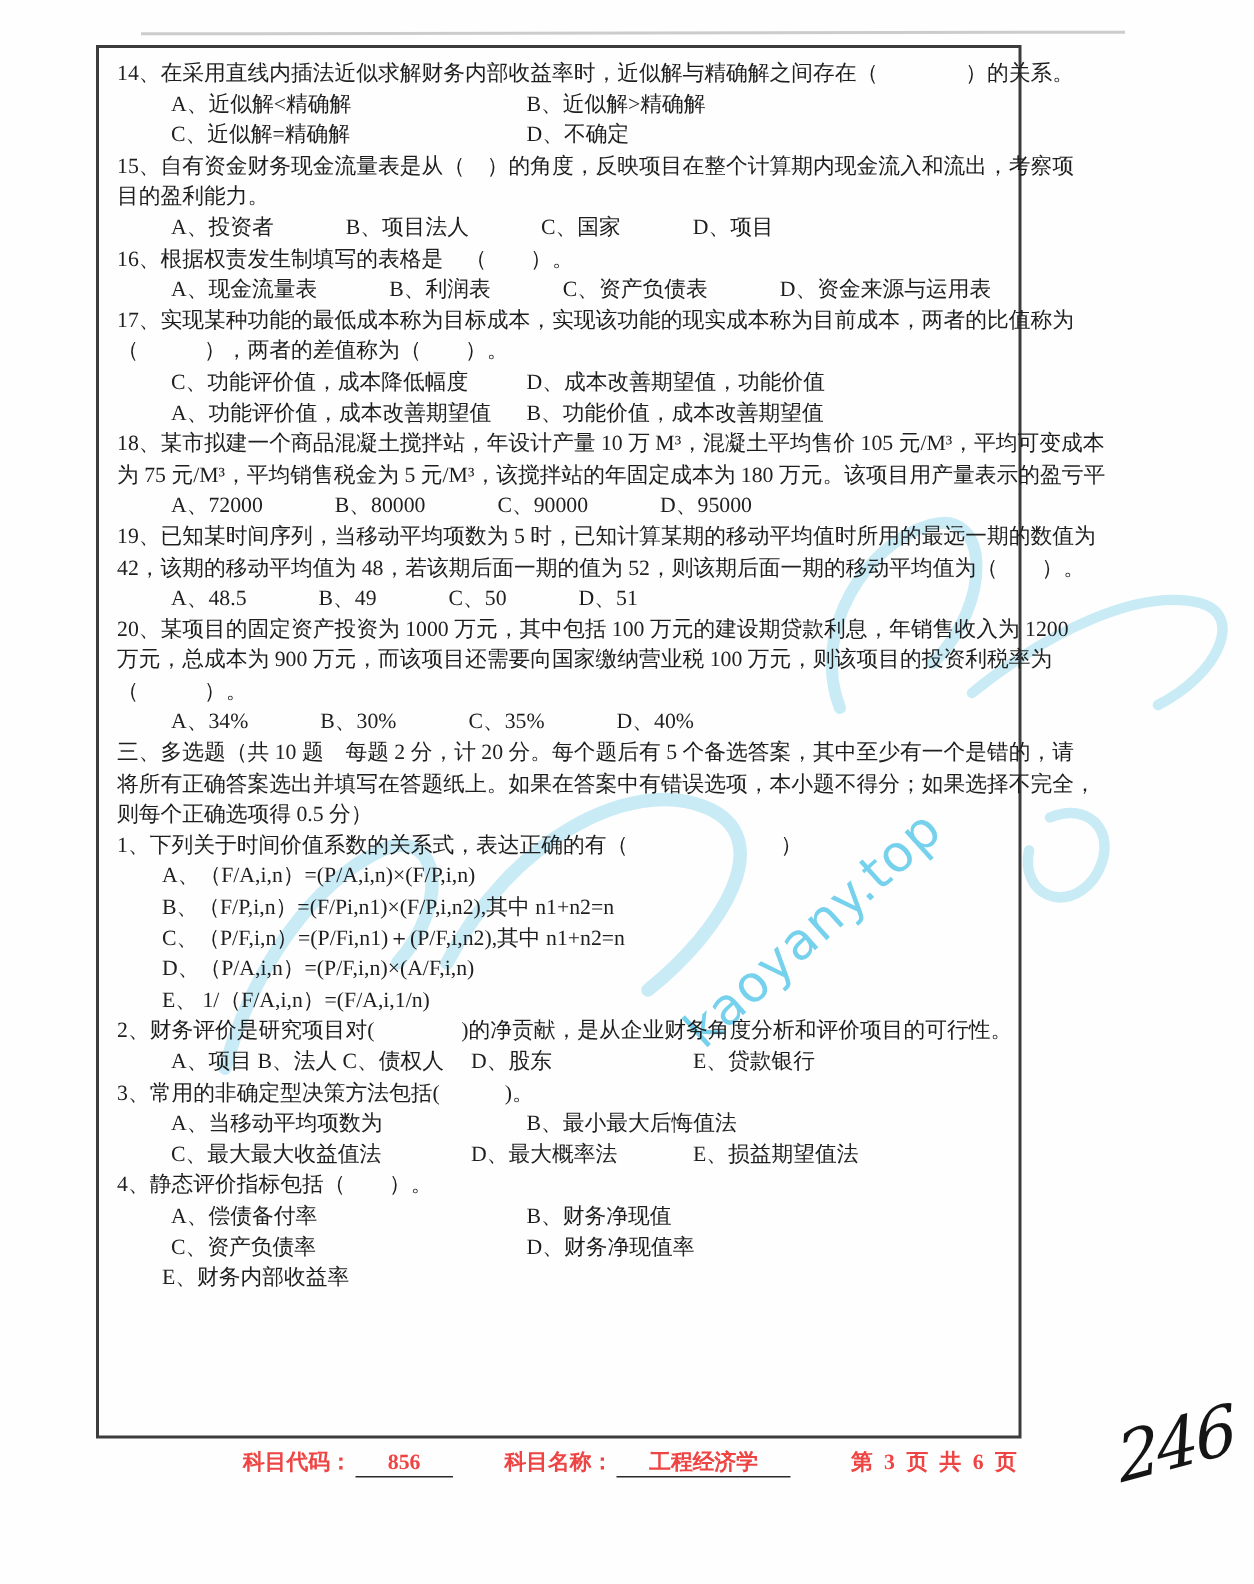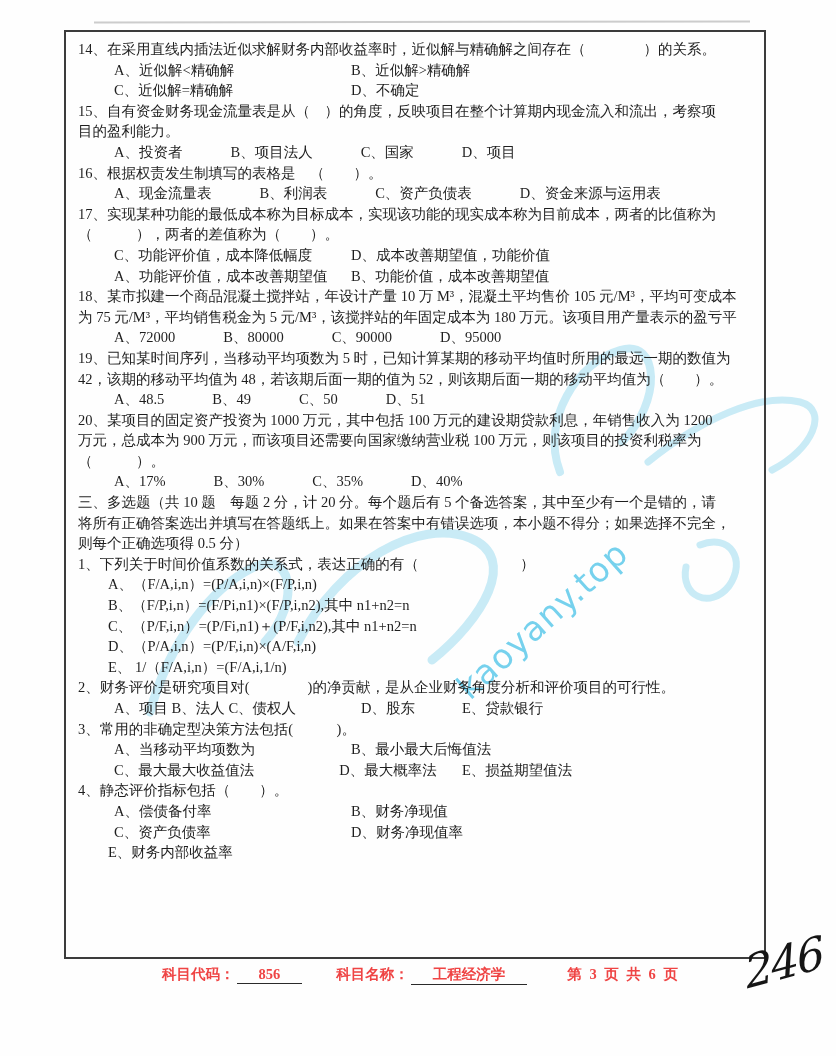--- a/index.html
+++ b/index.html
@@ -9,36 +9,36 @@
     background:#fefefe;
     overflow:hidden;
     font-family:"Liberation Serif","DejaVu Serif",serif;
     color:#222;
   }
   .scan-line{
     position:absolute;left:94px;top:21px;width:656px;height:2px;
     background:#cccccc;transform:rotate(-0.1deg);
   }
   .frame{
-    position:absolute;left:64px;top:30px;width:702px;height:929px;
+    position:absolute;left:64px;top:30px;width:617px;height:929px;
     border:2px solid #3c3c3c;
     box-sizing:border-box;
     background:transparent;
   }
   .content{
     position:absolute;left:12px;top:7px;right:8px;
     font-size:14.5px;
     color:#1e1e1e;
   }
   .q-line{line-height:20.6px;white-space:nowrap;}
   .opt-row{line-height:20.6px;padding-left:36px;white-space:nowrap;}
   .opt{display:inline-block;}
   .opt-row.n2 .opt:first-child{min-width:237px;}
   .opt-row.n3 .opt:first-child{min-width:200px;}
-  .opt-row.n3 .opt:nth-child(2){min-width:148px;text-align:center;}
+  .opt-row.n3 .opt:nth-child(2){min-width:148px;}
   .opt-row.n4 .opt{margin-right:48px;}
   .opt-row.n1{padding-left:30px;}
   
   .wm-text{
     position:absolute;left:462px;top:672px;
     font-family:"DejaVu Sans",sans-serif;
     font-size:34px;letter-spacing:1px;
     transform:rotate(-42deg);transform-origin:0 50%;
     opacity:0.75;pointer-events:none;white-space:nowrap;
   }
@@ -112,21 +112,21 @@
         </div>
         <div>
           <div class="q-line">19、已知某时间序列，当移动平均项数为 5 时，已知计算某期的移动平均值时所用的最远一期的数值为</div>
           <div class="q-line">42，该期的移动平均值为 48，若该期后面一期的值为 52，则该期后面一期的移动平均值为（　　）。</div>
           <div class="opt-row n4"><span class="opt">A、48.5</span><span class="opt">B、49</span><span class="opt">C、50</span><span class="opt">D、51</span></div>
         </div>
         <div>
           <div class="q-line">20、某项目的固定资产投资为 1000 万元，其中包括 100 万元的建设期贷款利息，年销售收入为 1200</div>
           <div class="q-line">万元，总成本为 900 万元，而该项目还需要向国家缴纳营业税 100 万元，则该项目的投资利税率为</div>
           <div class="q-line">（　　　）。</div>
-          <div class="opt-row n4"><span class="opt">A、17%</span><span class="opt">B、30%</span><span class="opt">C、35%</span><span class="opt">D、40%</span></div>
+          <div class="opt-row n4"><span class="opt">A、34%</span><span class="opt">B、30%</span><span class="opt">C、35%</span><span class="opt">D、40%</span></div>
         </div>
         <div>
           <div class="q-line">三、多选题（共 10 题　每题 2 分，计 20 分。每个题后有 5 个备选答案，其中至少有一个是错的，请</div>
           <div class="q-line">将所有正确答案选出并填写在答题纸上。如果在答案中有错误选项，本小题不得分；如果选择不完全，</div>
           <div class="q-line">则每个正确选项得 0.5 分）</div>
         </div>
         <div>
           <div class="q-line">1、下列关于时间价值系数的关系式，表达正确的有（　　　　　　　）</div>
           <div class="opt-row n1"><span class="opt">A、（F/A,i,n）=(P/A,i,n)×(F/P,i,n)</span></div>
           <div class="opt-row n1"><span class="opt">B、（F/P,i,n）=(F/Pi,n1)×(F/P,i,n2),其中 n1+n2=n</span></div>

